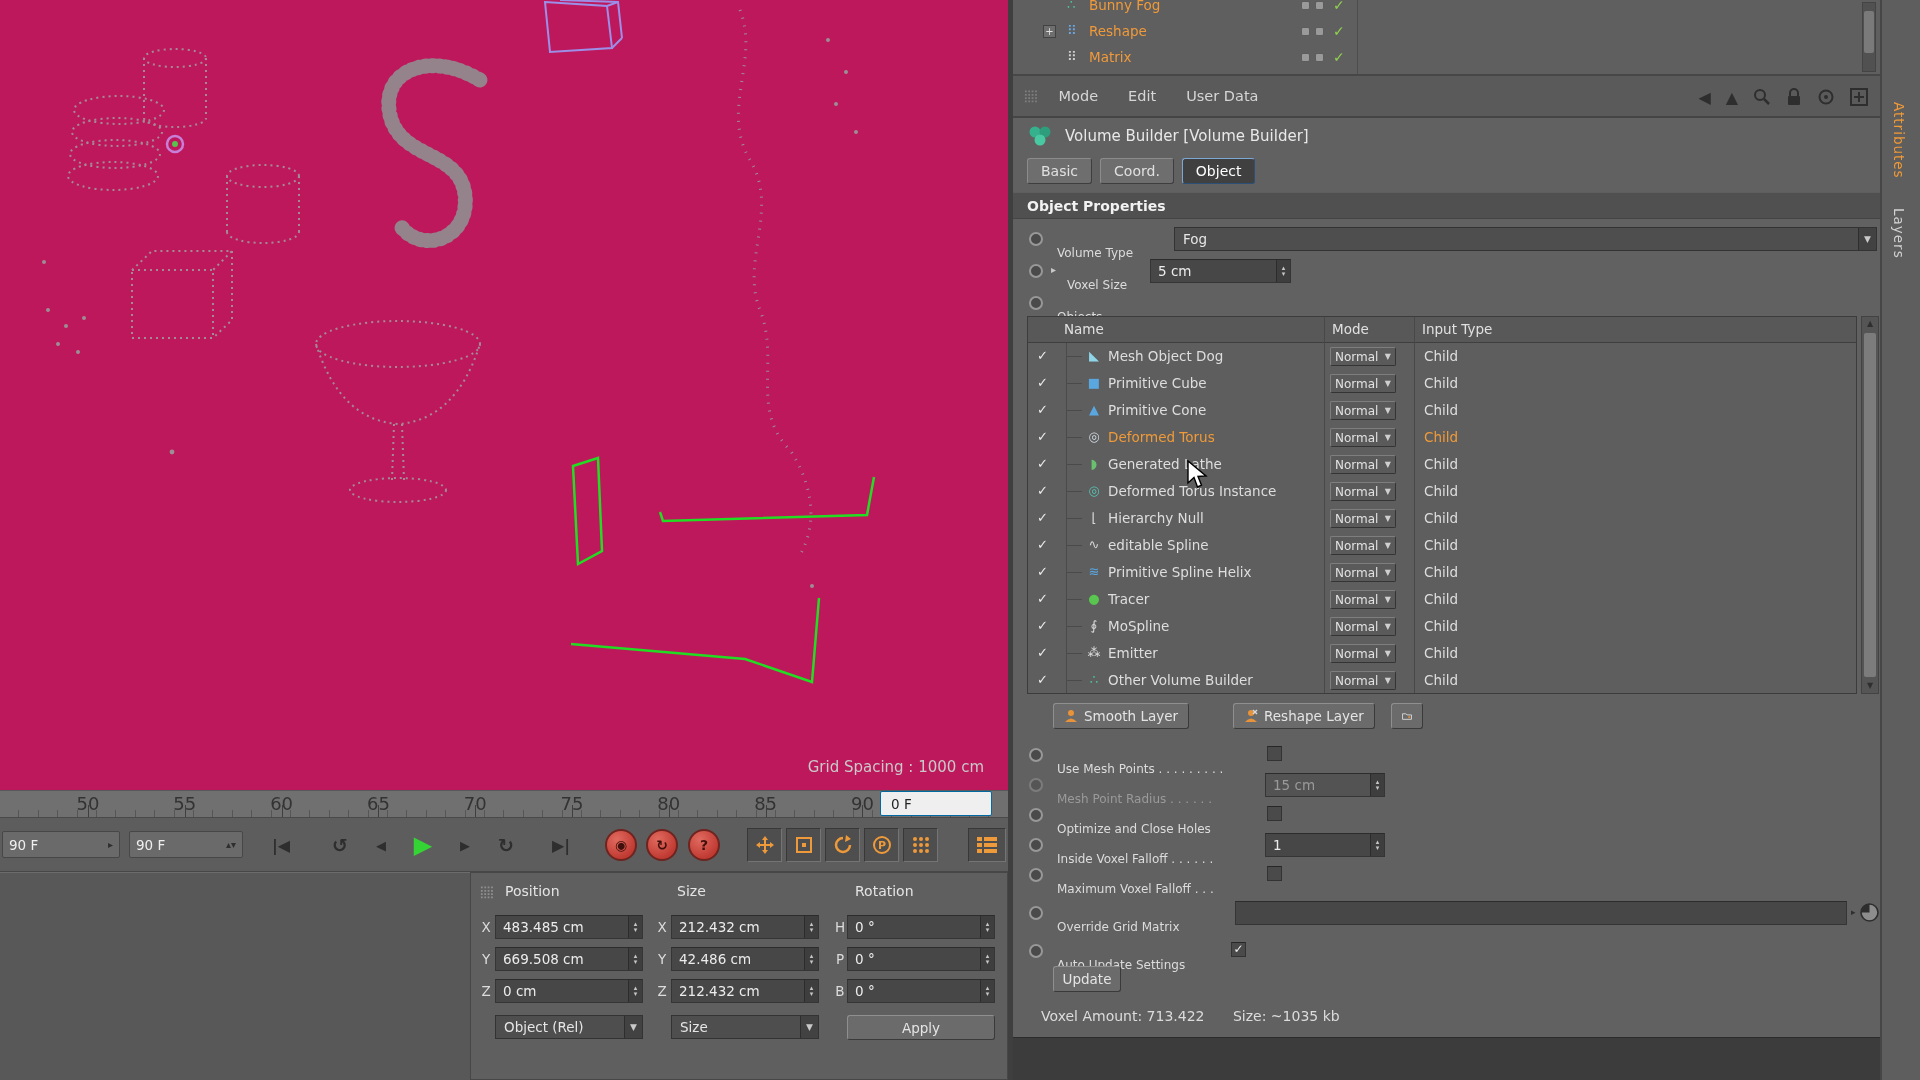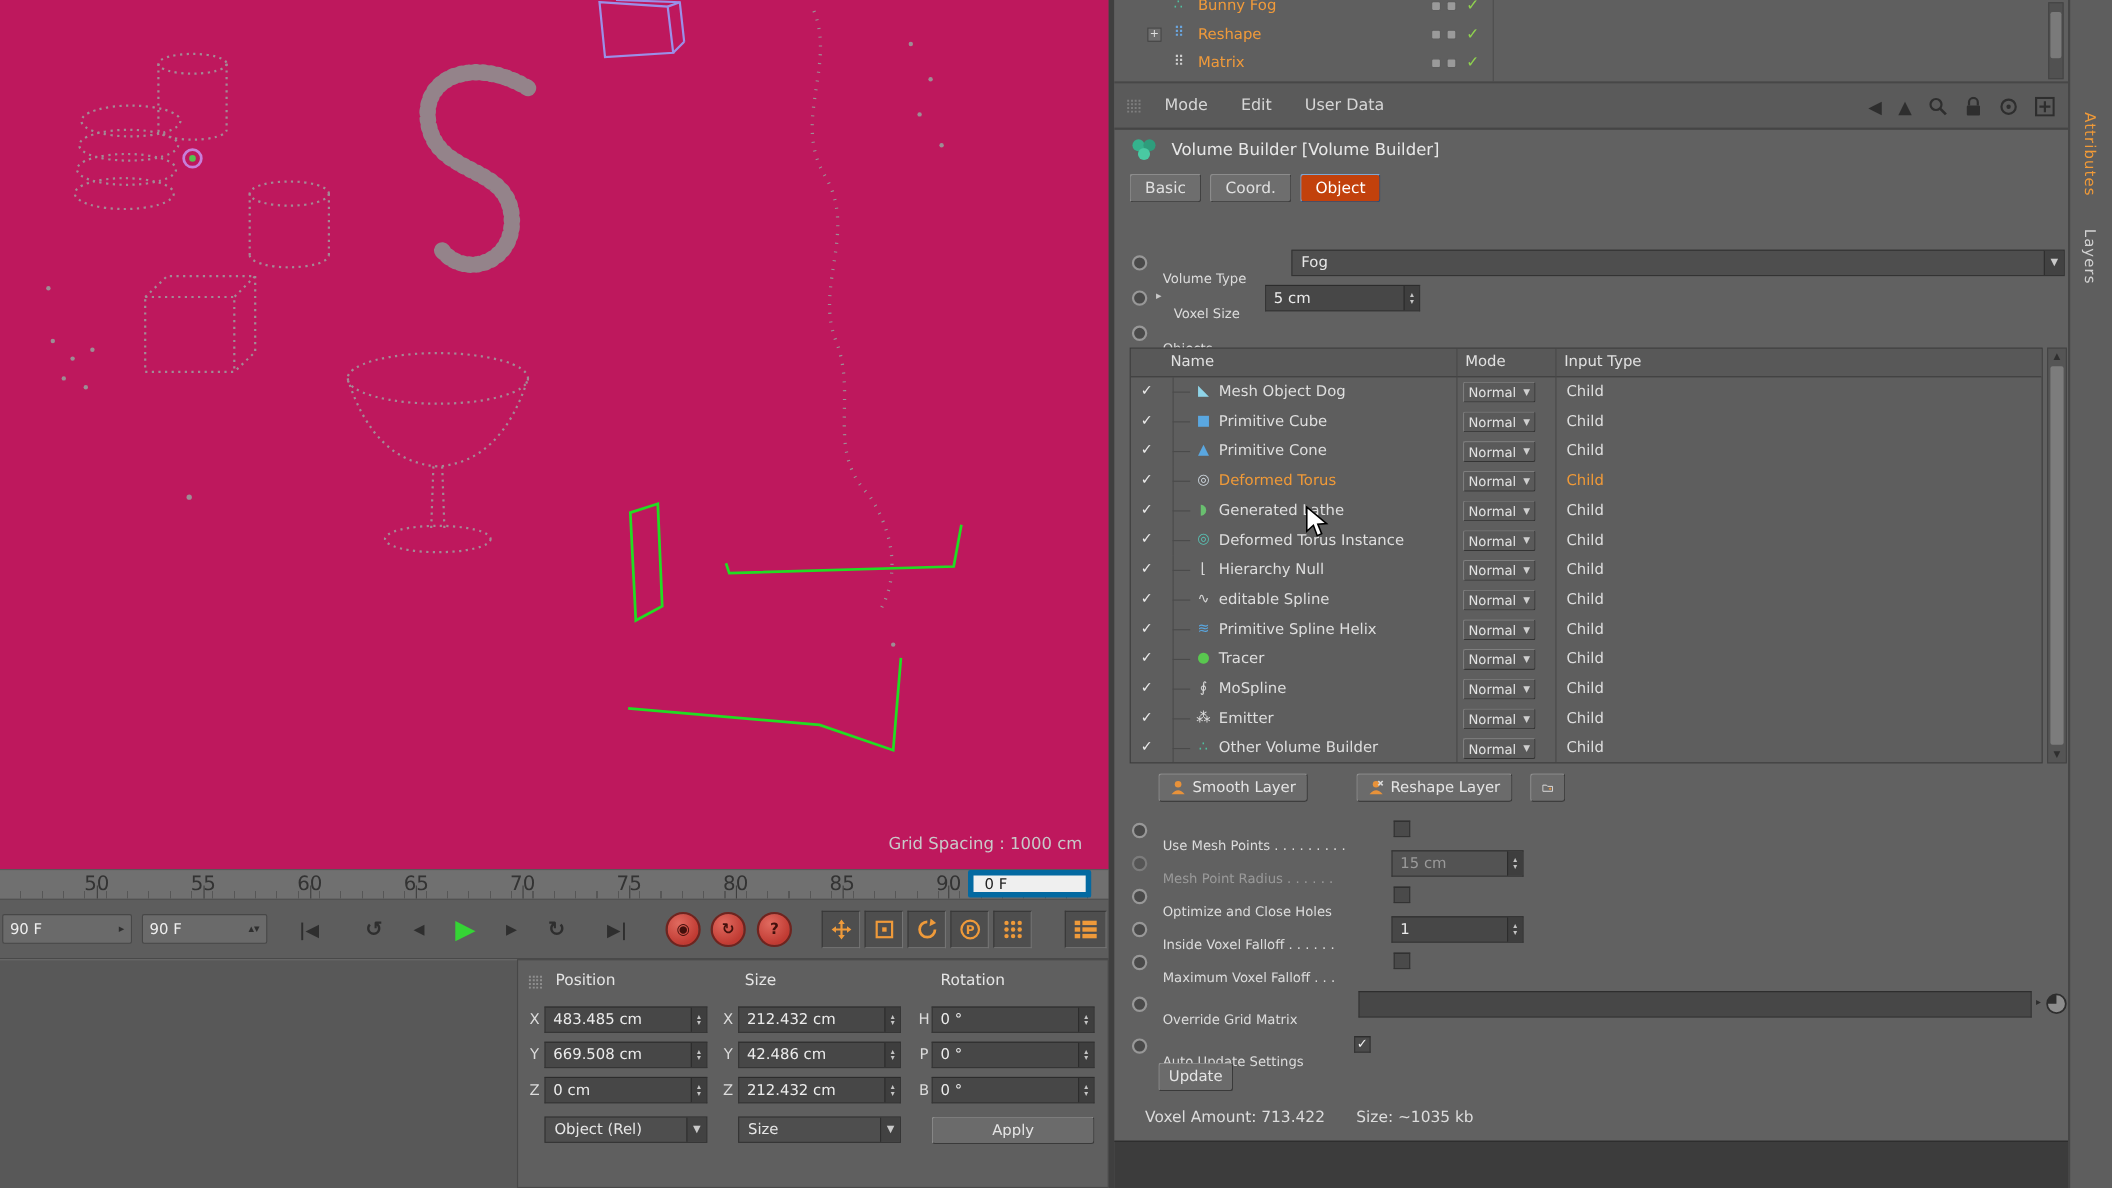--- a/index.html
+++ b/index.html
@@ -13,21 +13,21 @@
   #grid-label { position:absolute; right:24px; bottom:14px; font-size:15px; color:#c9c9c9; }
 
   
   #ruler { position:absolute; left:0; top:790px; width:1008px; height:28px; background:#707070;
            border-top:1px solid #595959; border-bottom:1px solid #4a4a4a; overflow:hidden; }
   #ruler .minor { position:absolute; left:0; right:0; bottom:0; height:7px;
     background:repeating-linear-gradient(90deg, transparent 0, transparent 18.4px, #565656 18.4px, #565656 19.4px); }
   .ruler-tick { position:absolute; bottom:0; width:1px; height:12px; background:#3f3f3f; }
   .ruler-num  { position:absolute; top:2px; transform:translateX(-50%); font-size:18px; color:#333; }
   #frame-field { position:absolute; left:880px; top:791px; width:112px; height:25px; background:#efefef;
-                 border:5px solid #0369a1; border-radius:2px; color:#222; font-size:13.5px;
+                 border:1px solid #0369a1; border-radius:2px; color:#222; font-size:13.5px;
                  display:flex; align-items:center; padding-left:10px; }
 
   
   #transport { position:absolute; left:0; top:818px; width:1008px; height:54px; background:#5d5d5d;
                border-bottom:1px solid #474747; }
   .range-field { position:absolute; height:27px; background:#6a6a6a; border:1px solid #474747; border-radius:2px;
                  color:#efefef; font-size:13.5px; display:flex; align-items:center; padding:0 6px; }
   #range1 { left:2px;  top:13px; width:118px; }
   #range2 { left:129px; top:13px; width:114px; }
   .range-field .arr { margin-left:auto; color:#2f2f2f; font-size:10px; }
@@ -94,21 +94,21 @@
   .mb-glyph { color:#2e2e2e; font-size:16px; }
   .mb-svg { display:block; }
 
   
   #am-title { position:absolute; left:0; top:118px; width:867px; height:36px; display:flex; align-items:center; }
   #am-title svg { margin-left:14px; }
   #am-title .title-text { margin-left:12px; font-size:15px; color:#e8e8e8; }
   #am-tabs { position:absolute; left:14px; top:158px; height:28px; display:flex; gap:8px; }
   .tab { height:26px; padding:0 13px; background:#6e6e6e; border:1px solid; border-color:#8c8c8c #3e3e3e #3e3e3e #8c8c8c;
          border-radius:3px; font-size:14px; color:#e0e0e0; display:flex; align-items:center; }
-  .tab.active { background:#c2410c; border-color:#7da7d4 #2c4f78 #2c4f78 #7da7d4; color:#fff; }
+  .tab.active { background:#404040; border-color:#7da7d4 #2c4f78 #2c4f78 #7da7d4; color:#fff; }
 
   #am-section { position:absolute; left:0; top:192px; width:867px; height:27px; background:#505050;
                 border-top:1px solid #5e5e5e; border-bottom:1px solid #454545; display:flex; align-items:center; }
   #am-section span { margin-left:14px; font-weight:bold; font-size:14px; color:#f2f2f2; }
 
   .am-row { position:absolute; left:0; width:867px; height:26px; }
   .radio { position:absolute; left:16px; top:6px; width:14px; height:14px; border-radius:50%;
            background:#4a4a4a; border:2px solid #989898; }
   .am-label { position:absolute; left:44px; top:20px; font-size:12px; color:#dcdcdc;text-align:center; }
   .am-label.dim { color:#9a9a9a; }
@@ -512,20 +512,23 @@
       </svg>
       <span class="title-text">Volume Builder [Volume Builder]</span>
     </div>
 
     <div id="am-tabs">
         <div class="tab">Basic</div>
         <div class="tab">Coord.</div>
         <div class="tab active">Object</div>
       </div>
 
+    <div id="am-section">
+      <span>Object Properties</span>
+    </div>
 
     <div class="am-row" style="top:226px;">
       <span class="radio"></span>
       <span class="am-label">Volume Type</span>
       <div class="dropdown" id="vt-dd">
         <span>Fog</span>
         <span class="arr">▼</span>
       </div>
     </div>
 

